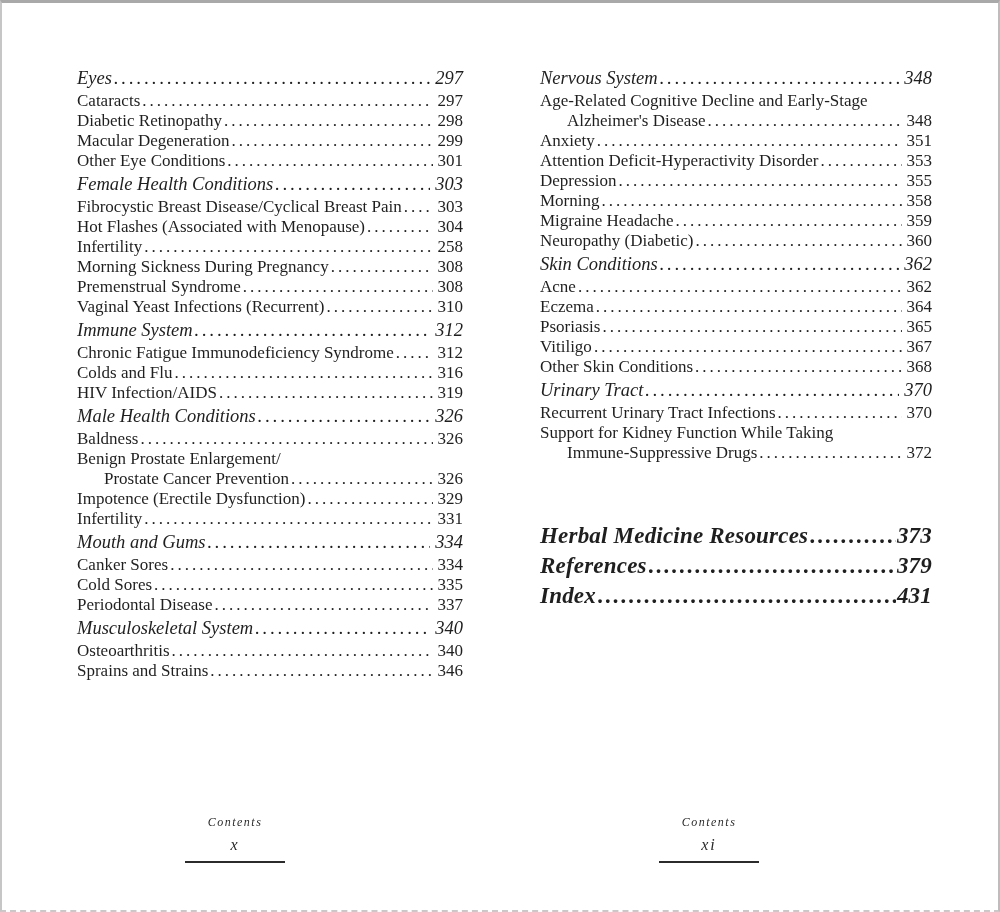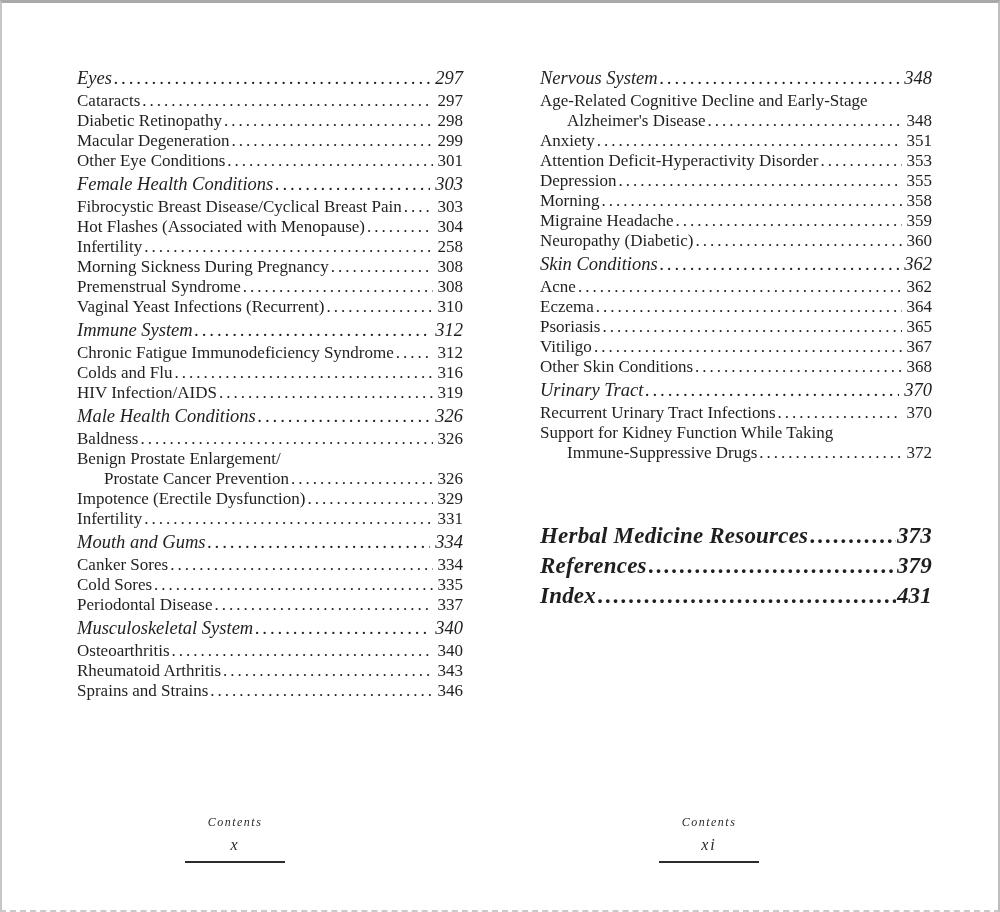--- a/index.html
+++ b/index.html
@@ -230,25 +230,20 @@
         <span class="label">Musculoskeletal System</span>
         <span class="leader"></span>
         <span class="page">340</span>
       </div>
       <div class="row entry">
         <span class="label">Osteoarthritis</span>
         <span class="leader"></span>
         <span class="page">340</span>
       </div>
       <div class="row entry">
-        <span class="label">Rheumatoid Arthritis</span>
-        <span class="leader"></span>
-        <span class="page">343</span>
-      </div>
-      <div class="row entry">
         <span class="label">Sprains and Strains</span>
         <span class="leader"></span>
         <span class="page">346</span>
       </div>
     </div>
   <div class="col" id="col-right">
       <div class="row heading">
         <span class="label">Nervous System</span>
         <span class="leader"></span>
         <span class="page">348</span>

